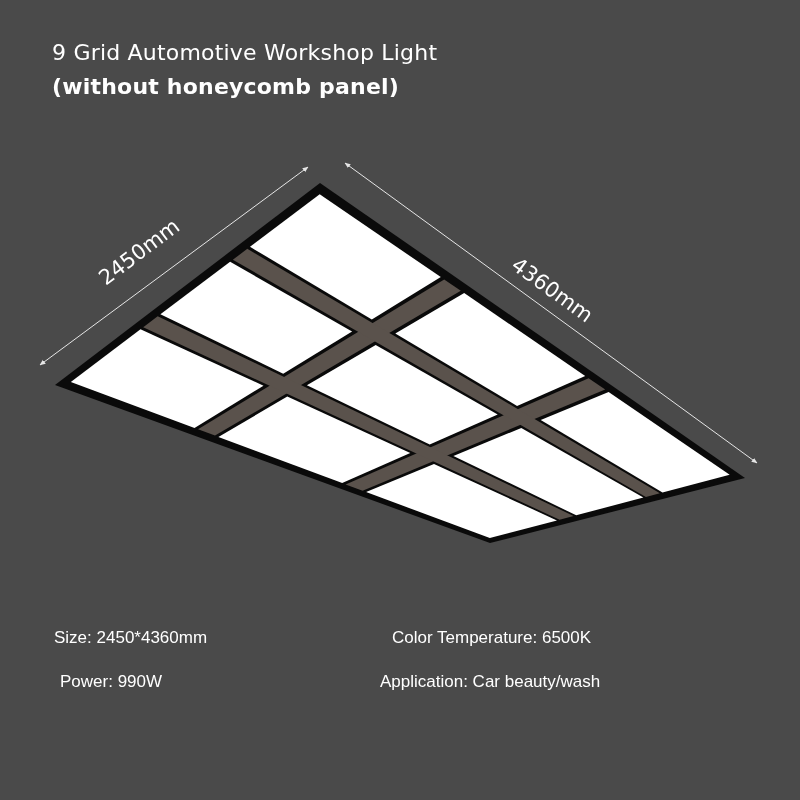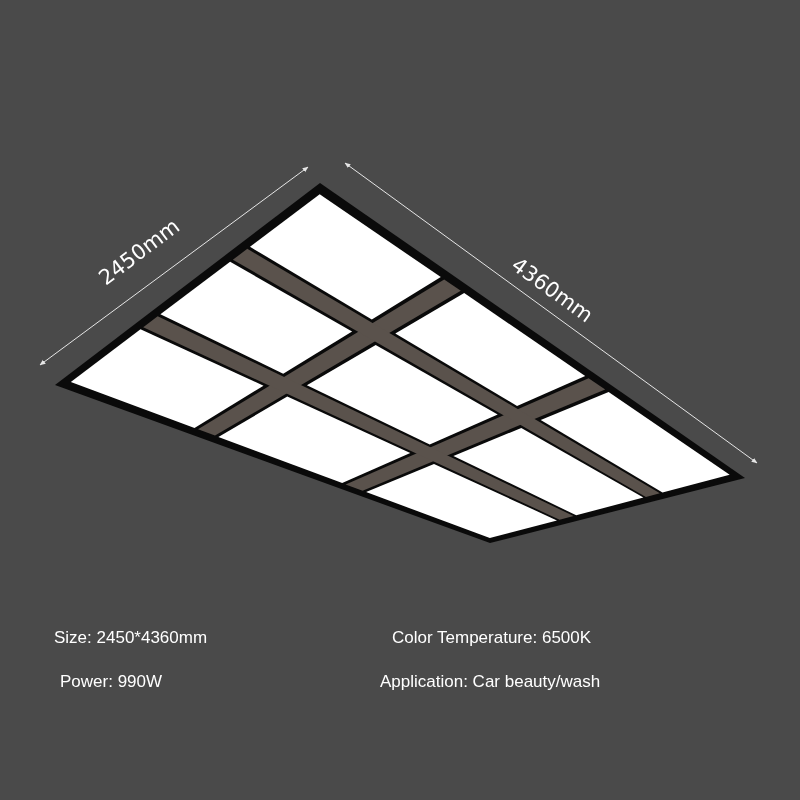--- a/index.html
+++ b/index.html
@@ -7,20 +7,22 @@
   .title { position: absolute; left: 52px; top: 36px; font-size: 22px; line-height: 34px; font-weight: normal; letter-spacing: 0.2px; }
   .title .line2 { font-weight: bold; }
   .fixture { position: absolute; left: 0; top: 0; width: 800px; height: 800px; }
   .dim-label { position: absolute; font-size: 21px; color: #fff; white-space: nowrap; transform-origin: center center; }
   .spec { position: absolute; font-size: 17px; color: #fff; white-space: nowrap; font-family: "Liberation Sans", sans-serif; }
 </style>
 </head>
 <body>
 
 <div class="title">
+  <div class="line1">9 Grid Automotive Workshop Light</div>
+  <div class="line2">(without honeycomb panel)</div>
 </div>
 
 <svg class="fixture" width="800" height="800" viewBox="0 0 800 800" xmlns="http://www.w3.org/2000/svg">
   <defs>
     <marker id="arrow" viewBox="0 0 10 10" refX="9" refY="5" markerWidth="6" markerHeight="6" orient="auto-start-reverse">
       <path d="M0,1 L10,5 L0,9 z" fill="#e6e6e6"></path>
     </marker>
   </defs>
 
   <line x1="40" y1="365" x2="308" y2="167" stroke="#e6e6e6" stroke-width="1" marker-start="url(#arrow)" marker-end="url(#arrow)"></line>

